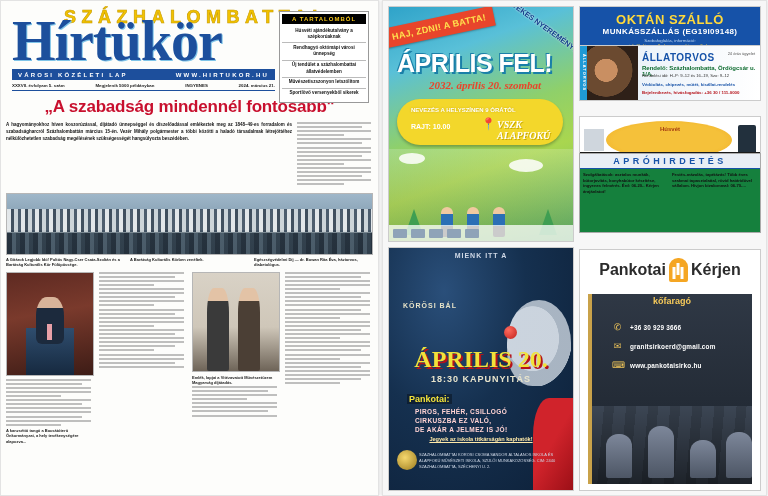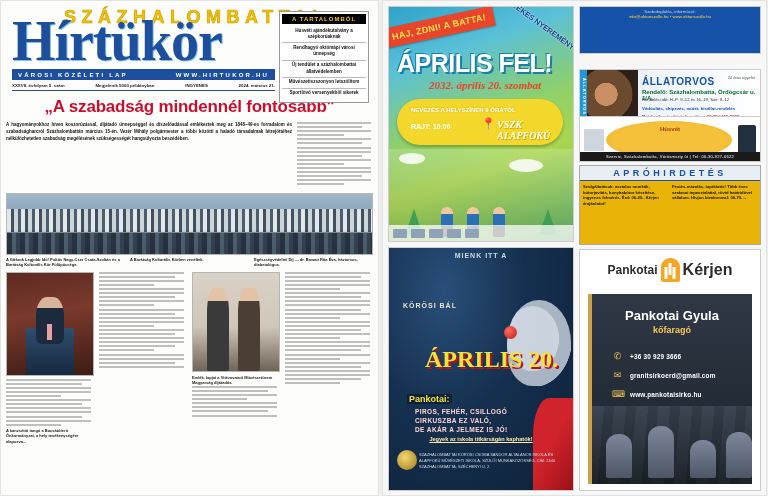--- a/index.html
+++ b/index.html
@@ -242,21 +242,21 @@
     right: 5px; top: 5px; width: 182px; height: 48px;
     background: #1652a8; color: #fff; text-align: center;
   }
   .ok-t1 { font-size: 13px; font-weight: bold; color: #ffd93b; margin-top: 5px; letter-spacing: .5px; }
   .ok-t2 { font-size: 8px; font-weight: bold; color: #fff; letter-spacing: .4px; }
   .ok-t3 { font-size: 4.4px; color: #bcd6f5; margin-top: 2px; }
   .ok-t4 { font-size: 4.4px; color: #ffd93b; }
 
   
   .ad-vet {
-    right: 5px; top: 68px; width: 182px; height: 56px;
+    right: 5px; top: 44px; width: 182px; height: 56px;
     background: linear-gradient(90deg,#dfeaf5 0%, #eef4fa 40%, #ffffff 100%);
   }
   .vet-photo {
     position: absolute; left: 0; top: 0; width: 58px; height: 100%;
     background: radial-gradient(circle at 45% 45%, #c98f62 0 26%, #6b4a30 27% 60%, #2e2018 61% 100%);
   }
   .vet-side {
     position: absolute; left: 0; top: 0; width: 7px; height: 100%;
     background: #1f9ad6; color: #fff; font-size: 4px; font-weight: bold;
     writing-mode: vertical-rl; text-align: center; letter-spacing: 1px;
@@ -293,22 +293,22 @@
   .or-icon-l { position: absolute; left: 4px; top: 12px; width: 20px; height: 22px; background: #cfd6dd; }
   .or-icon-r { position: absolute; right: 4px; top: 8px; width: 18px; height: 30px; background: #22303d; border-radius: 2px; }
   .or-strip {
     position: absolute; left: 0; right: 0; bottom: 0; height: 9px;
     background: #1a1a1a; color: #fff; font-size: 4px;
     display: flex; align-items: center; justify-content: center; letter-spacing: .3px;
   }
 
   
   .ad-apro {
-    right: 5px; top: 164px; width: 182px; height: 80px;
-    background: #eab308; border: .5px solid #aaa;
+    right: 5px; top: 152px; width: 182px; height: 80px;
+    background: #15803d; border: .5px solid #aaa;
   }
   .apro-head {
     background: #e9eef5; border-bottom: 1px solid #1652a8;
     text-align: center; font-size: 9px; font-weight: bold;
     color: #1652a8; letter-spacing: 3.5px; padding: 2px 0;
   }
   .apro-cols { display: flex; gap: 4px; padding: 3px; }
   .apro-col { flex: 1; }
   .ap-t { font-size: 4.2px; font-weight: bold; color: #111; line-height: 1.35; }
 
@@ -333,25 +333,24 @@
     position: absolute; left: 14px; top: 54px;
     font-size: 7px; font-weight: bold; color: #e6e2c8; letter-spacing: 1px;
   }
   .ci-year {
     position: absolute; left: 0; right: 0; top: 72px; text-align: center;
     font-size: 25px; font-weight: bold; color: #f2e23a;
     font-family: "Liberation Serif", serif;
     text-shadow: 2px 2px 0 #b5131a;
   }
   .ci-date {
-    position: absolute; left: 0; right: 0; top: 98px; text-align: left;
+    position: absolute; left: 0; right: 0; top: 98px; text-align: center;
     font-size: 24px; font-weight: bold; color: #f2e23a;
     font-family: "Liberation Serif", serif;
     text-shadow: 2px 2px 0 #b5131a;
-    padding-left: 36px;
   }
   .ci-open {
     position: absolute; left: 0; right: 0; top: 126px; text-align: center;
     font-size: 9px; font-weight: bold; color: #e8e4cc; letter-spacing: 1px;
   }
   .ci-dress {
     position: absolute; left: 18px; top: 146px;
     font-size: 9px; font-weight: bold; color: #f2e23a;
     background: rgba(0,0,0,.35); padding: 0 2px;
   }
@@ -390,21 +389,21 @@
 
   
   .ad-pank {
     right: 5px; top: 248px; width: 182px; height: 242px;
     background: #fff;
   }
   .pk-head {
     height: 40px; background: #fff;
     display: flex; align-items: center; justify-content: center; gap: 3px;
   }
-  .pk-h1 { font-size: 12px; font-weight: bold; color: #2b2b2b; }
+  .pk-h1 { font-size: 16px; font-weight: bold; color: #2b2b2b; }
   .pk-stone {
     width: 19px; height: 24px; background: #f5a623;
     border-radius: 9px 9px 2px 2px; position: relative;
   }
   .pk-stone::after {
     content: ""; position: absolute; left: 50%; top: 5px;
     transform: translateX(-50%); width: 3px; height: 12px; background: #fff;
     box-shadow: -4px 4px 0 0 #fff, 4px 4px 0 0 #fff;
   }
   .pk-h2 { font-size: 16px; font-weight: bold; color: #2b2b2b; }
@@ -636,20 +635,22 @@
           <div class="bk-logo"></div>
           <div class="bk-logo"></div>
           <div class="bk-logo"></div>
           <div class="bk-logo"></div>
           <div class="bk-logo"></div>
         </div>
       </div>
     </div>
 
     <div class="ad ad-oktan">
+      <div class="ok-t1">OKTÁN SZÁLLÓ</div>
+      <div class="ok-t2">MUNKÁSSZÁLLÁS  (EG19I09148)</div>
       <div class="ok-t3">Szobafoglalás, információ:</div>
       <div class="ok-t4">info@oktanszallo.hu  •  www.oktanszallo.hu</div>
     </div>
 
     <div class="ad ad-vet">
       <div class="vet-photo"></div>
       <div class="vet-side">ÁLLATORVOS</div>
       <div class="vet-t1">ÁLLATORVOS</div>
       <div class="vet-t2">Rendelő: Százhalombatta, Ördögcsár u. 1/A.</div>
       <div class="vet-t3">Rendelési idő: H–P: 9–12 és 16–19, Szo: 9–12</div>
@@ -678,37 +679,37 @@
       </div>
     </div>
 
     <div class="ad ad-circus">
       <div class="ci-elephant"></div>
       <div class="ci-ball"></div>
       <div class="ci-curtain"></div>
       <div class="ci-top">MIENK ITT A</div>
       <div class="ci-sub">KÖRÖSI BÁL</div>
       <div class="ci-date">ÁPRILIS 20.</div>
+      <div class="ci-open">18:30 KAPUNYITÁS</div>
       <div class="ci-dress">Pankotai:</div>
       <div class="ci-dl" style="top:160px;">PIROS, FEHÉR, CSILLOGÓ</div>
       <div class="ci-dl" style="top:169px;">CIRKUSZBA EZ VALÓ,</div>
       <div class="ci-dl" style="top:178px;">DE AKÁR A JELMEZ IS JÓ!</div>
       <div class="ci-note">Jegyek az iskola titkárságán kaphatók!</div>
       <div class="ci-seal"></div>
       <div class="ci-foot">SZÁZHALOMBATTAI KÖRÖSI CSOMA SÁNDOR ÁLTALÁNOS ISKOLA ÉS ALAPFOKÚ MŰVÉSZETI ISKOLA, SZÜLŐI MUNKAKÖZÖSSÉG. CÍM: 2440 SZÁZHALOMBATTA, SZÉCHENYI U. 2.</div>
     </div>
 
     <div class="ad ad-pank">
       <div class="pk-head">
         <span class="pk-h1">Pankotai</span>
         <span class="pk-stone"></span>
         <span class="pk-h2">Kérjen</span>
       </div>
       <div class="pk-body">
-        <div class="pk-name">Pankotai Gyula</div>
         <div class="pk-role">kőfaragó</div>
         <div class="pk-contact">
           <div class="pk-line">
             <span class="pk-ico">✆</span>
             <span class="pk-txt">+36 30 929 3666</span>
           </div>
           <div class="pk-line">
             <span class="pk-ico">✉</span>
             <span class="pk-txt">granitsirkoerd@gmail.com</span>
           </div>

